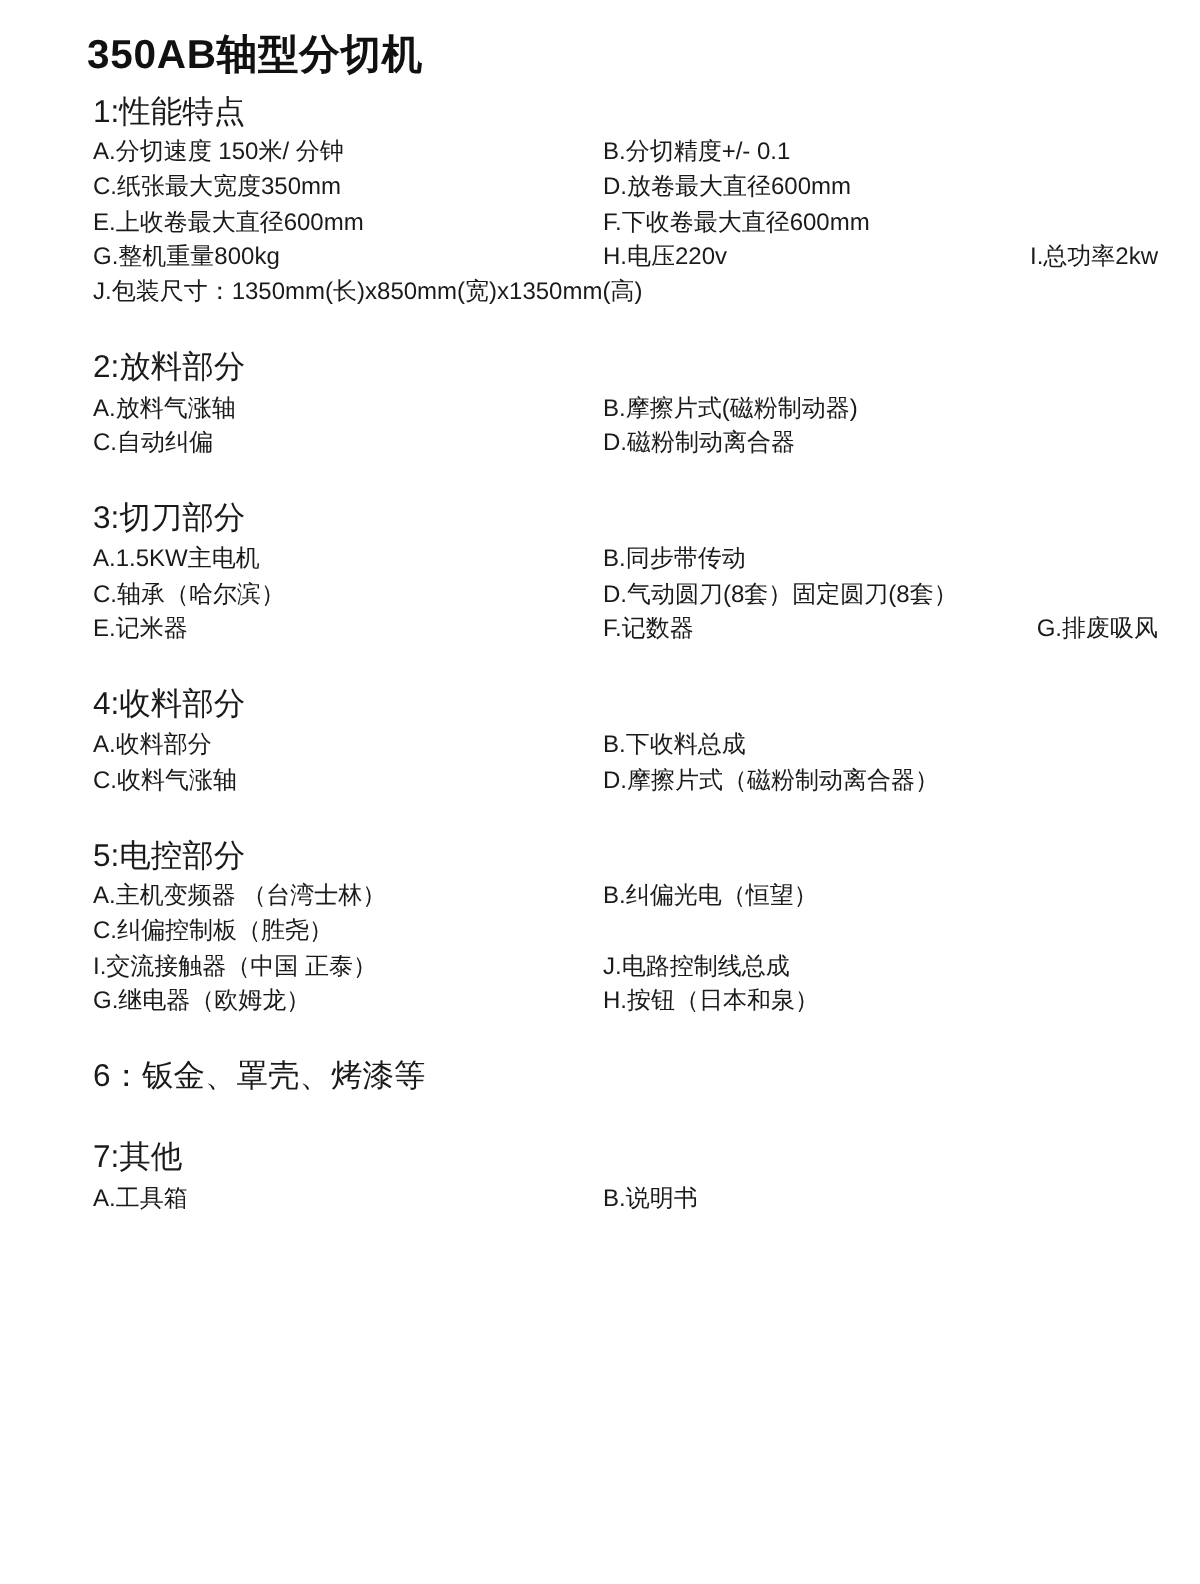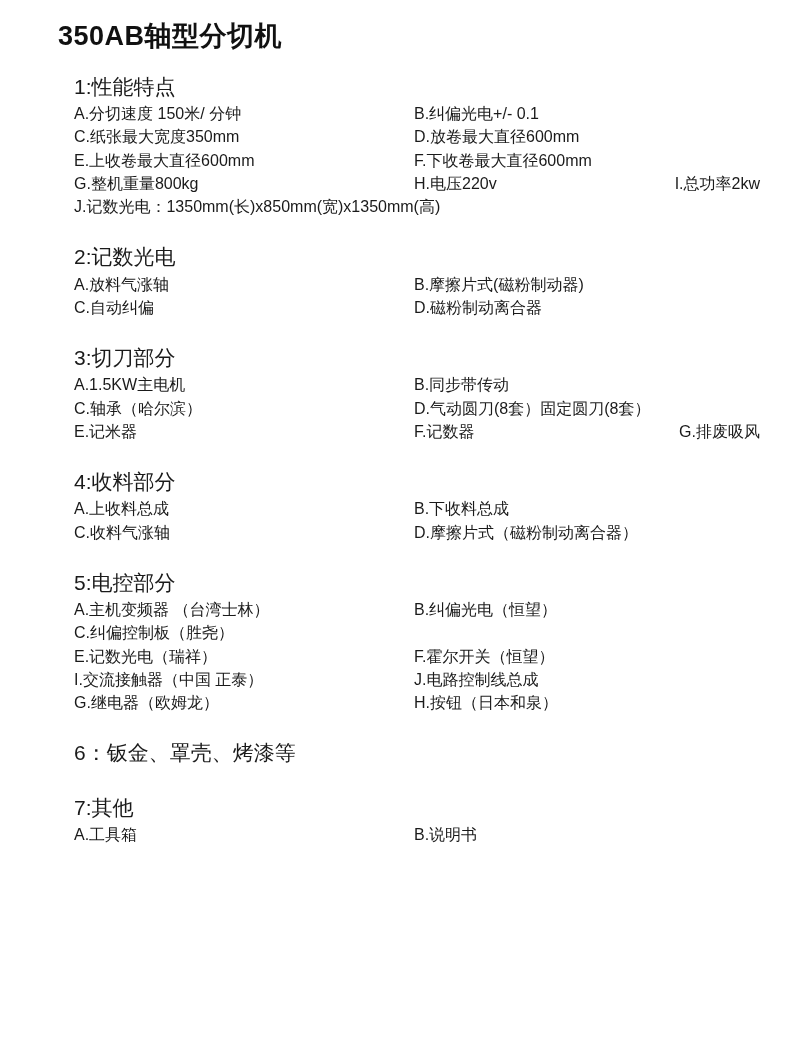--- a/index.html
+++ b/index.html
@@ -23,21 +23,21 @@
   }
   .doc-title {
     font-size: 27px;
     font-weight: bold;
     letter-spacing: 0.5px;
     margin: 0 0 4px 34px;
     color: #111;
     line-height: 1.4;
   }
   .section {
-    margin: 16px;
+    margin: 4px;
   }
   .section + .section {
     margin-top: 24px;
   }
   .line {
     display: flex;
     align-items: baseline;
     font-size: 16px;
     line-height: 1.45;
     color: #1a1a1a;
@@ -70,40 +70,40 @@
 <body>
 
 <div class="page">
 
   <h1 class="doc-title">350AB轴型分切机</h1>
 
   <div class="section">
     <div class="line single heading">1:性能特点</div>
     <div class="line">
       <span class="col-a">A.分切速度 150米/ 分钟</span>
-      <span class="col-b">B.纠偏光电+/- 0.1</span>
+      <span class="col-b">B.分切精度+/- 0.1</span>
     </div>
     <div class="line">
       <span class="col-a">C.纸张最大宽度350mm</span>
       <span class="col-b">D.放卷最大直径600mm</span>
     </div>
     <div class="line">
       <span class="col-a">E.上收卷最大直径600mm</span>
       <span class="col-b">F.下收卷最大直径600mm</span>
     </div>
     <div class="line">
       <span class="col-a">G.整机重量800kg</span>
       <span class="col-b">H.电压220v</span>
       <span class="col-c">I.总功率2kw</span>
     </div>
-    <div class="line single indent">J.记数光电：1350mm(长)x850mm(宽)x1350mm(高)</div>
+    <div class="line single indent">J.包装尺寸：1350mm(长)x850mm(宽)x1350mm(高)</div>
   </div>
 
   <div class="section">
-    <div class="line single heading">2:记数光电</div>
+    <div class="line single heading">2:放料部分</div>
     <div class="line">
       <span class="col-a">A.放料气涨轴</span>
       <span class="col-b">B.摩擦片式(磁粉制动器)</span>
     </div>
     <div class="line">
       <span class="col-a">C.自动纠偏</span>
       <span class="col-b">D.磁粉制动离合器</span>
     </div>
   </div>
 
@@ -120,41 +120,37 @@
     <div class="line">
       <span class="col-a">E.记米器</span>
       <span class="col-b">F.记数器</span>
       <span class="col-c">G.排废吸风</span>
     </div>
   </div>
 
   <div class="section">
     <div class="line single heading">4:收料部分</div>
     <div class="line">
-      <span class="col-a">A.上收料总成</span>
+      <span class="col-a">A.收料部分</span>
       <span class="col-b">B.下收料总成</span>
     </div>
     <div class="line">
       <span class="col-a">C.收料气涨轴</span>
       <span class="col-b">D.摩擦片式（磁粉制动离合器）</span>
     </div>
   </div>
 
   <div class="section">
     <div class="line single heading">5:电控部分</div>
     <div class="line">
       <span class="col-a">A.主机变频器 （台湾士林）</span>
       <span class="col-b">B.纠偏光电（恒望）</span>
     </div>
     <div class="line">
       <span class="col-a">C.纠偏控制板（胜尧）</span>
-    </div>
-    <div class="line">
-      <span class="col-a">E.记数光电（瑞祥）</span>
-      <span class="col-b">F.霍尔开关（恒望）</span>
     </div>
     <div class="line">
       <span class="col-a">I.交流接触器（中国 正泰）</span>
       <span class="col-b">J.电路控制线总成</span>
     </div>
     <div class="line">
       <span class="col-a">G.继电器（欧姆龙）</span>
       <span class="col-b">H.按钮（日本和泉）</span>
     </div>
   </div>

